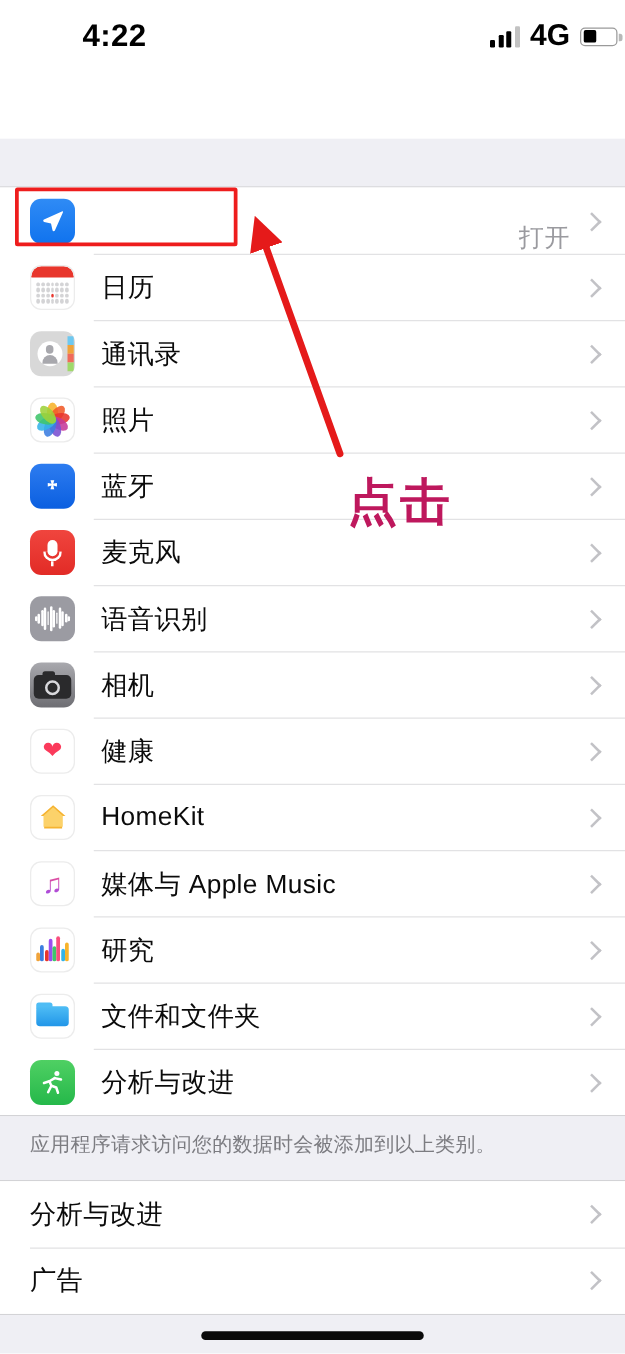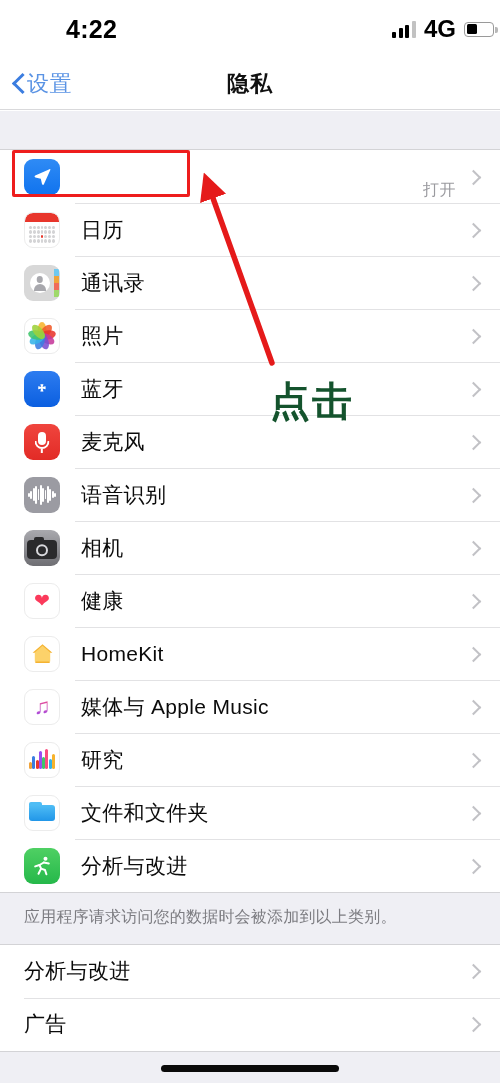--- a/index.html
+++ b/index.html
@@ -176,21 +176,21 @@
   }
   .row-label {
     margin-left: 21px;
     font-size: 21px;
     color: #0b0b0b;
     letter-spacing: 0.3px;
     white-space: nowrap;
   }
   .row-value {
     margin-left: auto;
-    font-size: 16px;
+    font-size: 20px;
     color: #9a9a9f;
     letter-spacing: 0.5px;
     margin-top: 27px;
   }
   .chev {
     margin-left: 12px;
     margin-right: 22px;
     width: 10px; height: 18px;
     position: relative;
     flex: 0 0 auto;
@@ -320,24 +320,24 @@
   }
   .anno-svg {
     position: absolute;
     top: 0; left: 0;
     width: 500px; height: 972px;
     pointer-events: none;
     z-index: 29;
   }
   .anno-text {
     position: absolute;
-    left: 270px; top: 263px;
+    left: 278px; top: 263px;
     font-size: 40px;
     font-weight: bold;
-    color: #14532d;
+    color: #be185d;
     letter-spacing: 2px;
     z-index: 31;
     pointer-events: none;
     font-family: "DejaVu Sans", sans-serif;
   }
 
   
   .watermark {
     position: absolute;
     right: 6px; bottom: 6px;
@@ -387,27 +387,20 @@
           <i></i>
           <i></i>
       </div>
       <div class="net-label">4G</div>
       <div class="battery">
         <div class="battery-fill" id="batt-fill" style="width:42%"></div>
       </div>
     </div>
   </div>
 
-  <div class="navbar">
-    <div class="back-btn">
-      <span class="chev-back"></span>
-      <span class="back-label">设置</span>
-    </div>
-    <div class="nav-title">隐私</div>
-  </div>
 
   <div class="content">
     <div class="gap-top"></div>
 
     <div class="group">
 
       <div class="row">
         <div class="icon-box ic-location">
           <svg viewBox="0 0 24 24">
               <path d="M19.5 4.2 5.2 10.6c-.9.4-.8 1.7.2 1.9l5.4 1.2 1.2 5.4c.2 1 1.5 1.1 1.9.2L20.3 5c.3-.7-.3-1.1-.8-.8z" fill="#fff"></path>

